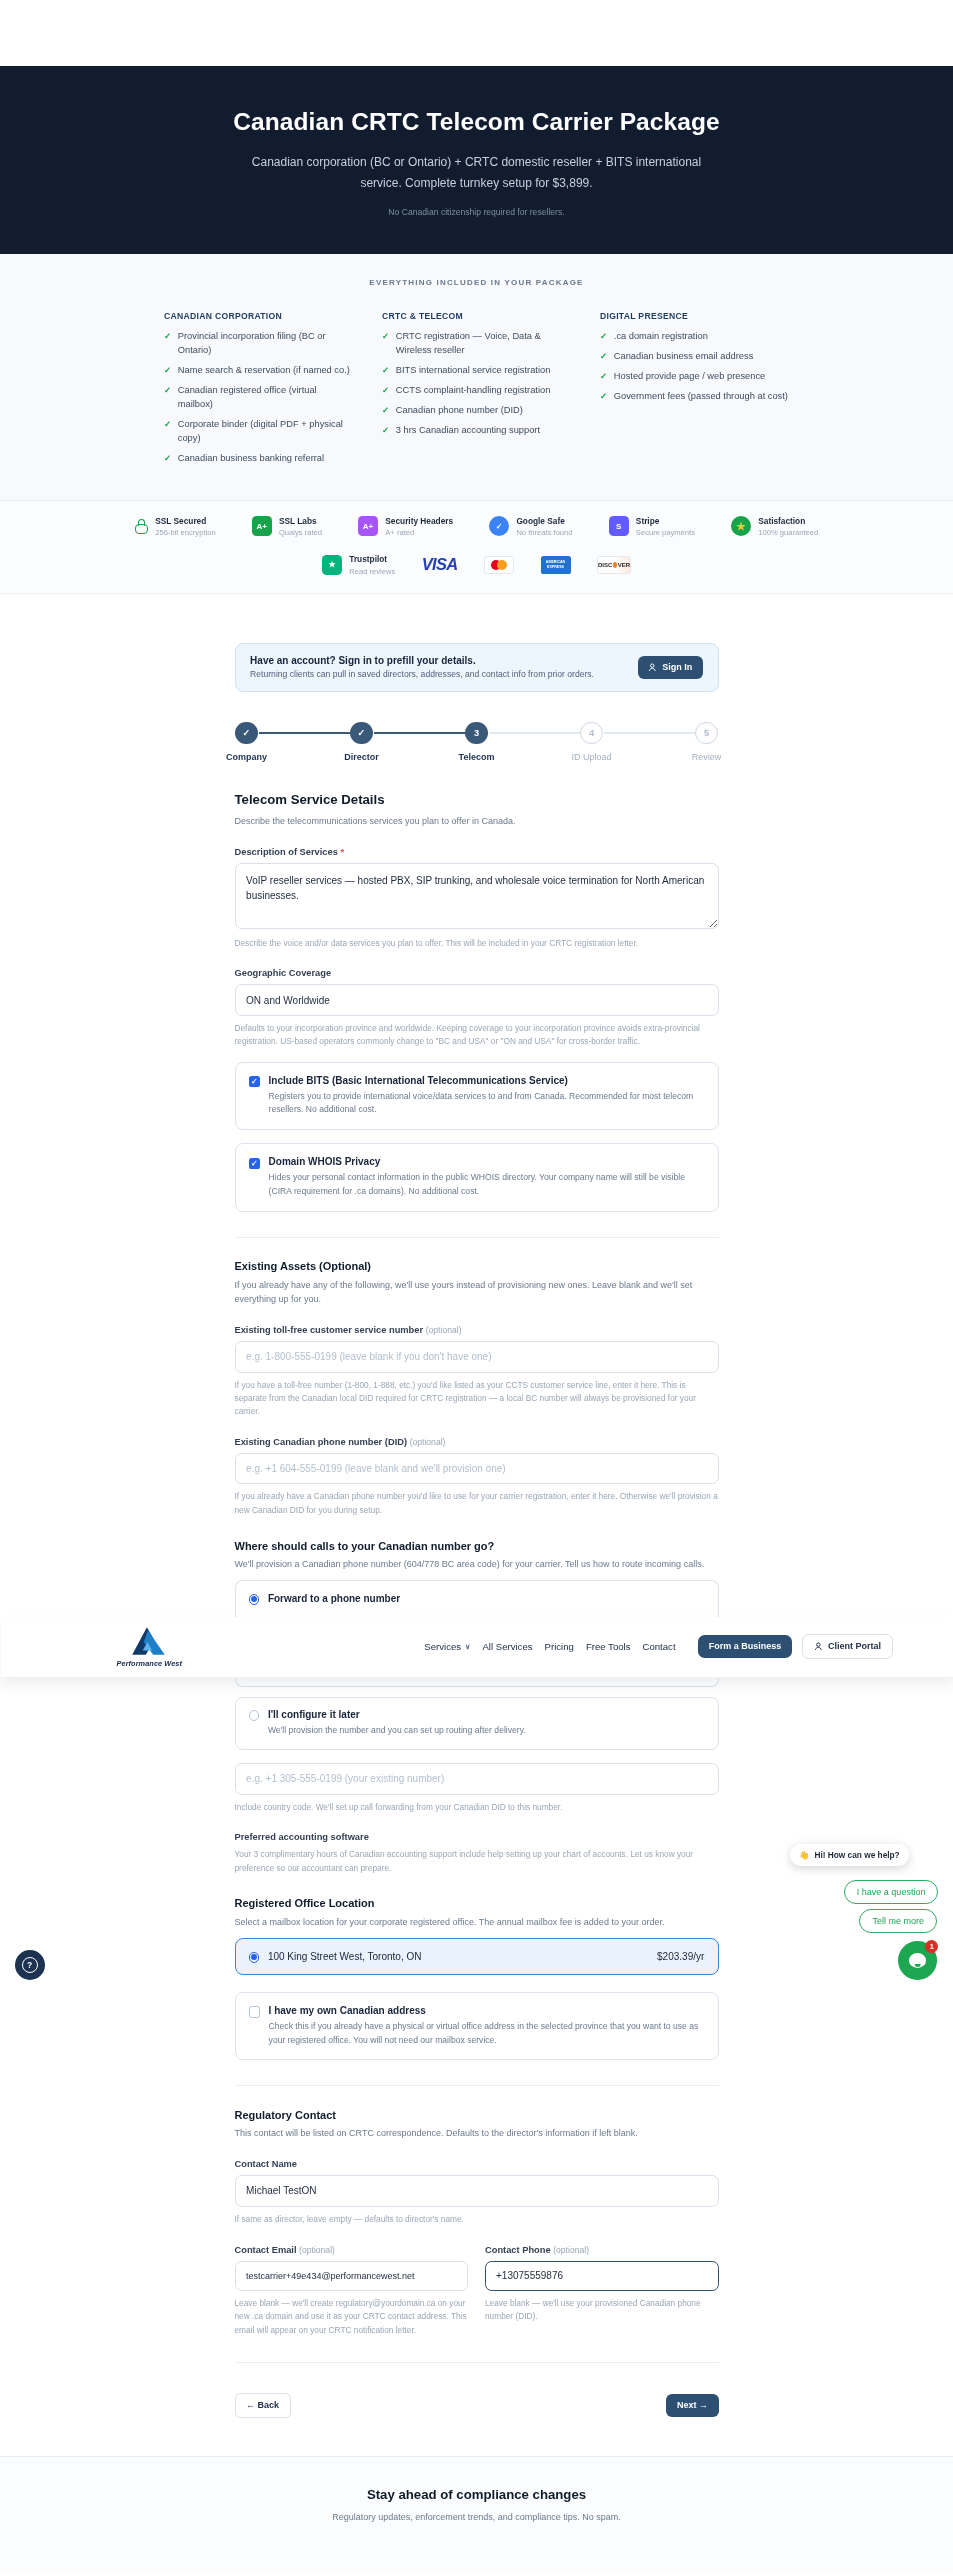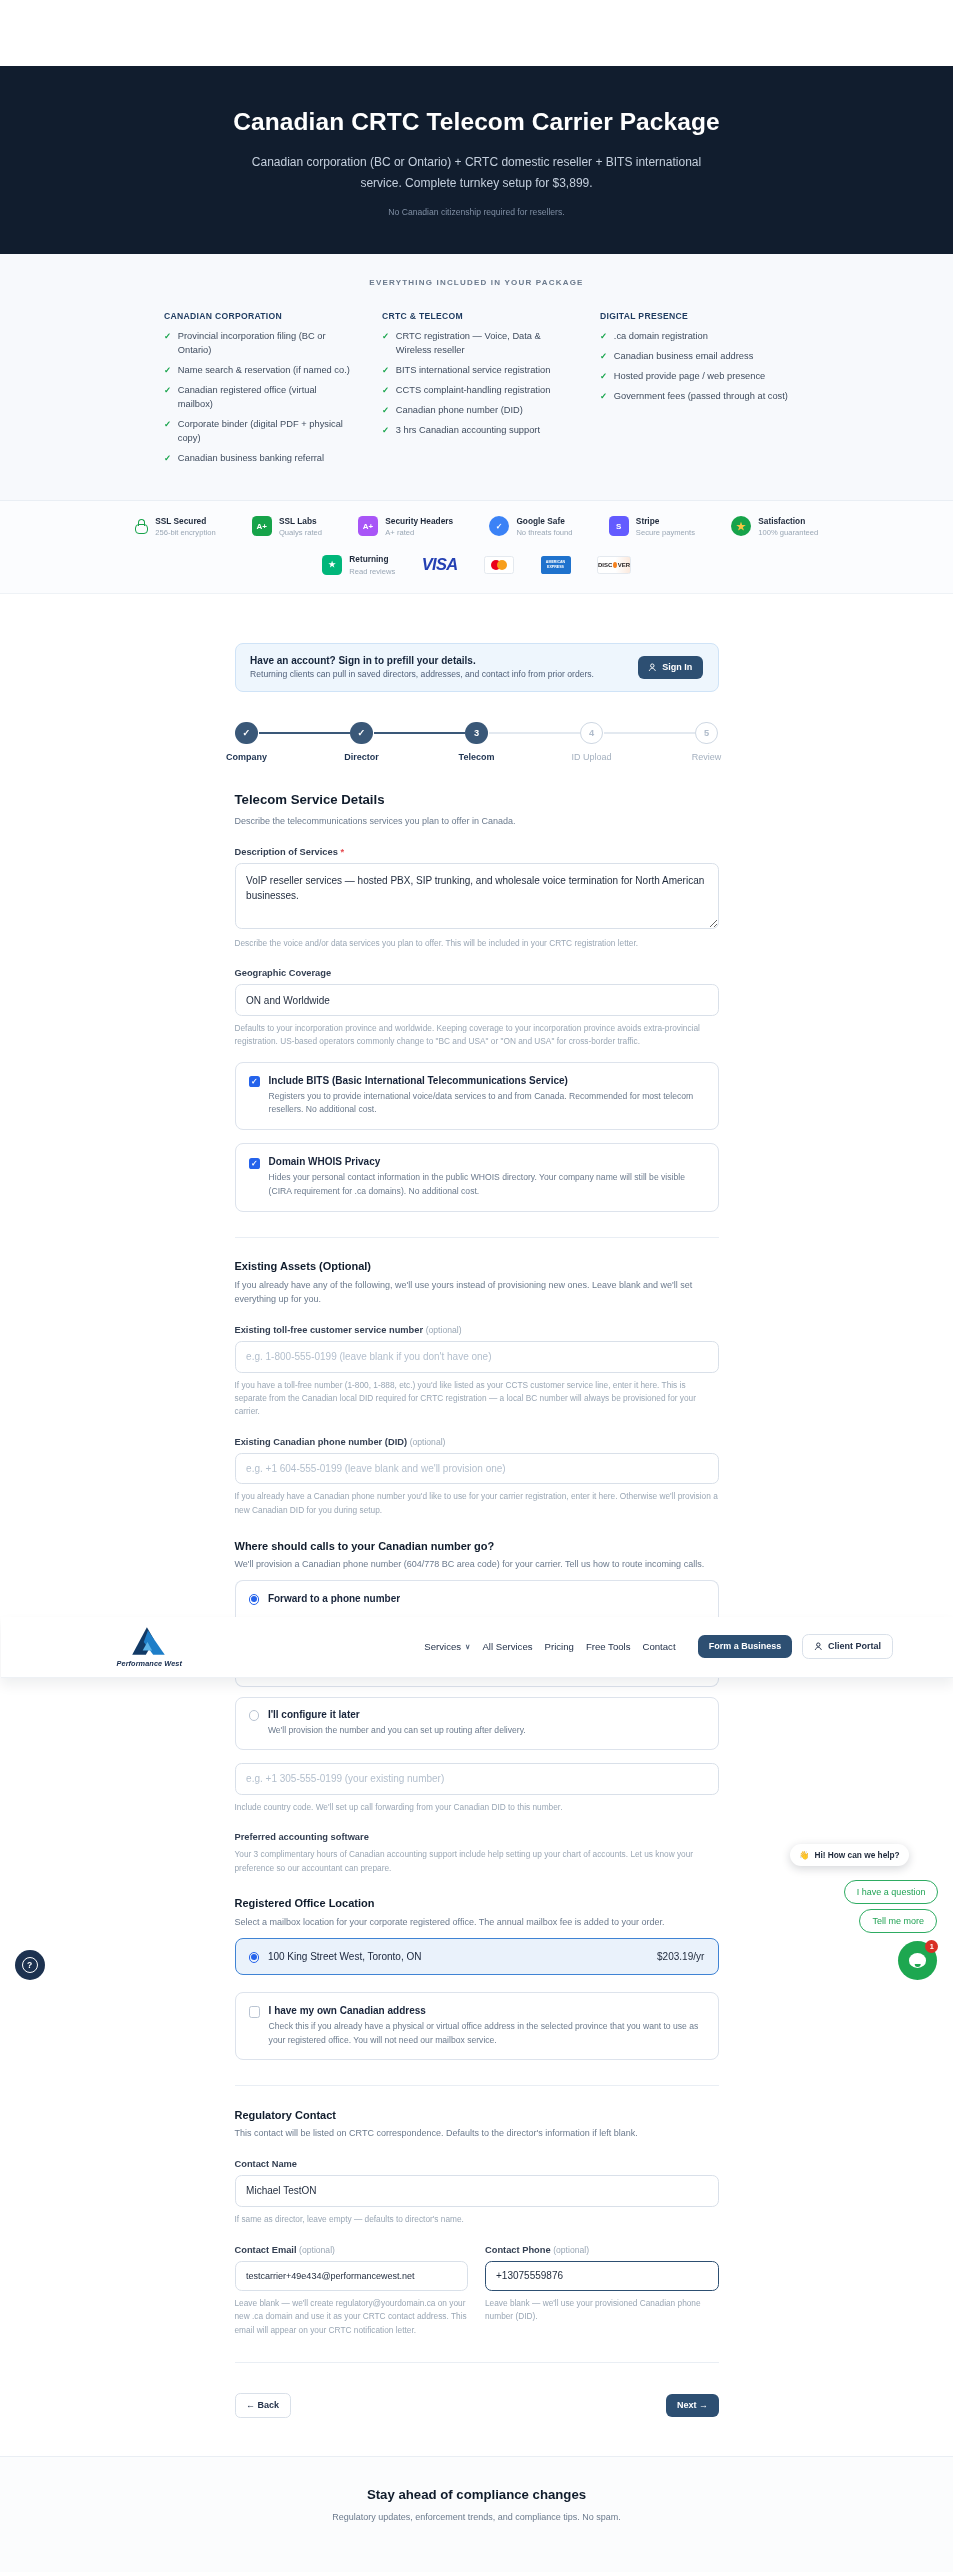--- a/index.html
+++ b/index.html
@@ -283,21 +283,21 @@
       <span>
           <div class="bt">Satisfaction</div>
           <div class="bs">100% guaranteed</div>
         </span>
     </div>
   </div>
   <div class="badges-row badges-row2">
     <div class="badge">
       <span class="bicon tp">★</span>
       <span>
-          <div class="bt">Returning</div>
+          <div class="bt">Trustpilot</div>
           <div class="bs">Read reviews</div>
         </span>
     </div>
     <span class="visa">VISA</span>
     <span class="cardlogo mc">
         <i class="c1"></i>
         <i class="c2"></i>
       </span>
     <span class="cardlogo amex">AMERICAN EXPRESS</span>
     <span class="cardlogo disc">
@@ -458,21 +458,21 @@
     <div class="label">Preferred accounting software</div>
     <div class="help">Your 3 complimentary hours of Canadian accounting support include help setting up your chart of accounts. Let us know your preference so our accountant can prepare.</div>
 
     <div class="h3">Registered Office Location</div>
     <div class="sub13">Select a mailbox location for your corporate registered office. The annual mailbox fee is added to your order.</div>
 
     <div class="radiocard selected">
       <span class="rdot on"></span>
       <div class="rrow">
         <span class="rtitle" style="font-weight:normal;">100 King Street West, Toronto, ON</span>
-        <span class="rprice">$203.19/yr</span>
+        <span class="rprice">$203.39/yr</span>
       </div>
     </div>
 
     <div class="checkcard" style="margin-top:17px;">
       <span class="cbox un"></span>
       <div>
         <div class="cc-title">I have my own Canadian address</div>
         <div class="cc-desc">Check this if you already have a physical or virtual office address in the selected province that you want to use as your registered office. You will not need our mailbox service.</div>
       </div>
     </div>

